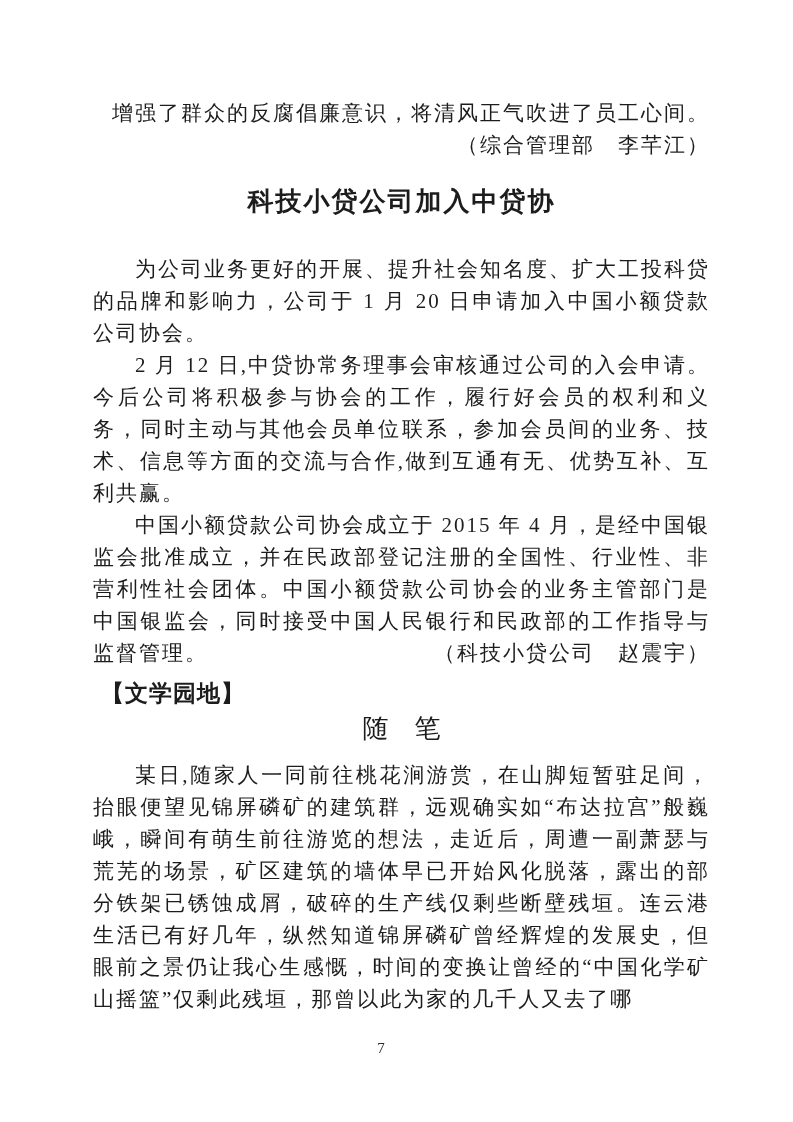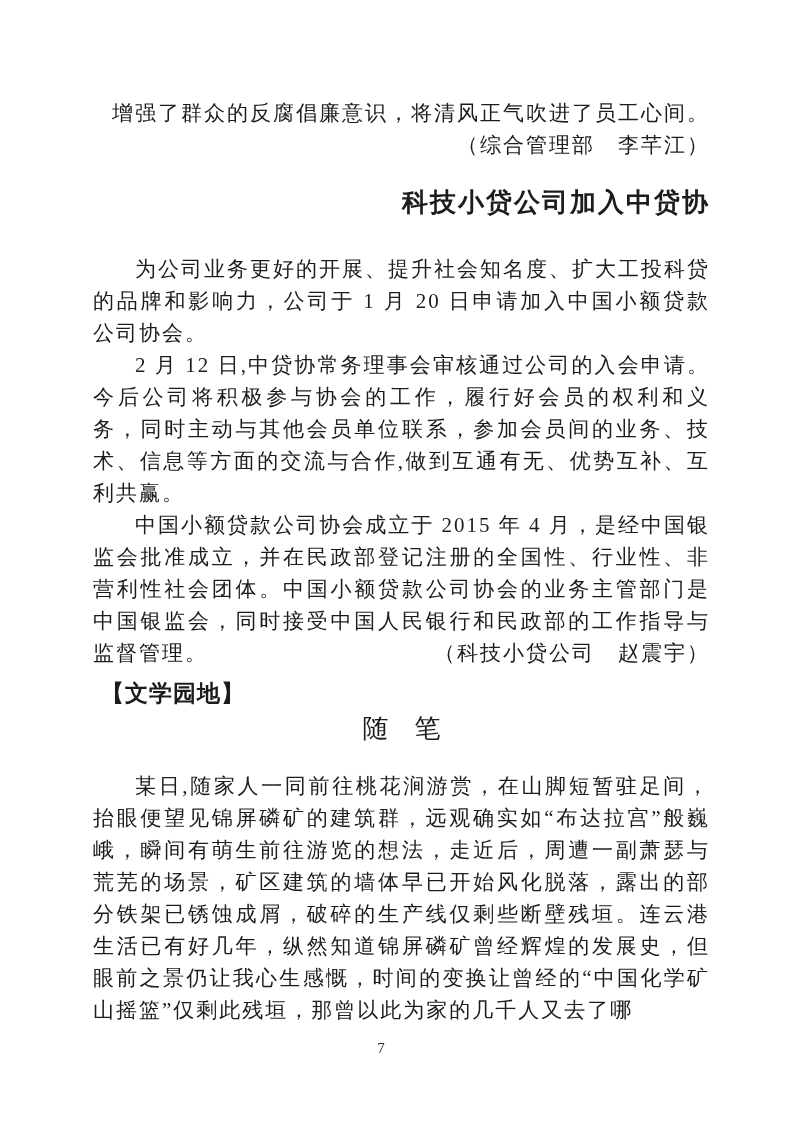--- a/index.html
+++ b/index.html
@@ -10,24 +10,24 @@
     overflow: hidden;
     font-family: "Liberation Serif", "DejaVu Serif", serif;
     color: #1c1c1c;
     padding-left: 44px;
   }
   .content { position: absolute; left: 93px; top: 97px; width: 617px; }
   .line { font-size: 21px; line-height: 32px; letter-spacing: 2px; }
   .align-right { text-align: right; }
   .article-title {
     margin: 24px 0 32px 0;
-    font-family: Liberation Serif, serif;
+    font-family: Liberation Mono, monospace;
     font-weight: bold;
     font-size: 26px; line-height: 36px;
-    text-align: right;
+    text-align: center;
     letter-spacing: 2px;
   }
   .body-para {
     margin: 0;
     font-size: 21px; line-height: 32px;
     letter-spacing: 2px;
     text-align: justify;
     text-indent: 2em;
   }
   .byline-float { float: right; letter-spacing: 2px; }
@@ -36,21 +36,21 @@
     font-size: 23px; line-height: 30px;
     font-weight: bold;
     letter-spacing: 1px;
   }
   .subtitle {
     margin: 0;
     font-family: "Liberation Sans", "DejaVu Sans", sans-serif;
     font-size: 26px; line-height: 38px;
     text-align: center;
   }
-  .essay { margin-top: 23px; }
+  .essay { margin-top: 12px; }
   .page-number {
     position: absolute; left: 0; right: 0; top: 1038px;
     text-align: center;
     font-size: 15px; line-height: 20px;
     color: #2a2a2a;
   }
 </style>
 </head>
 <body>
 

